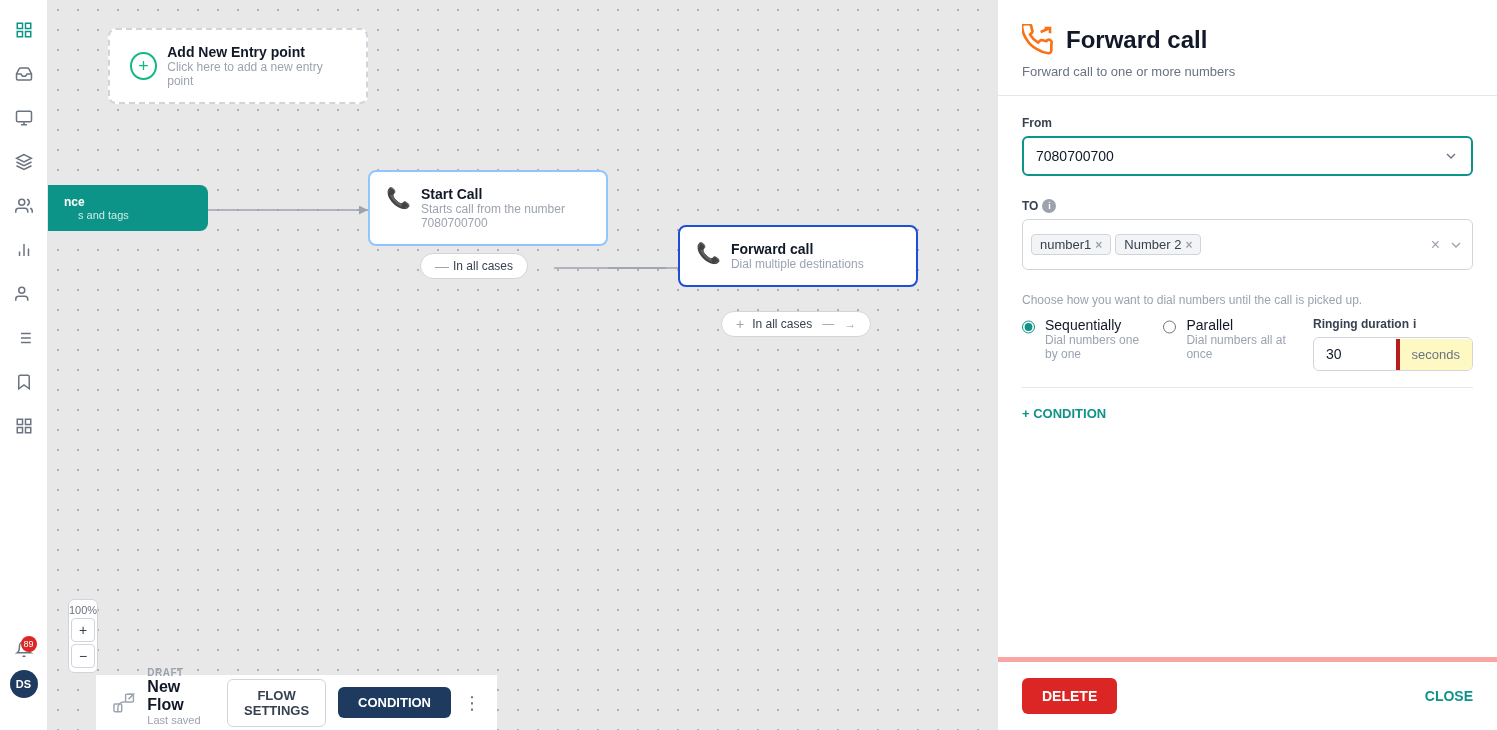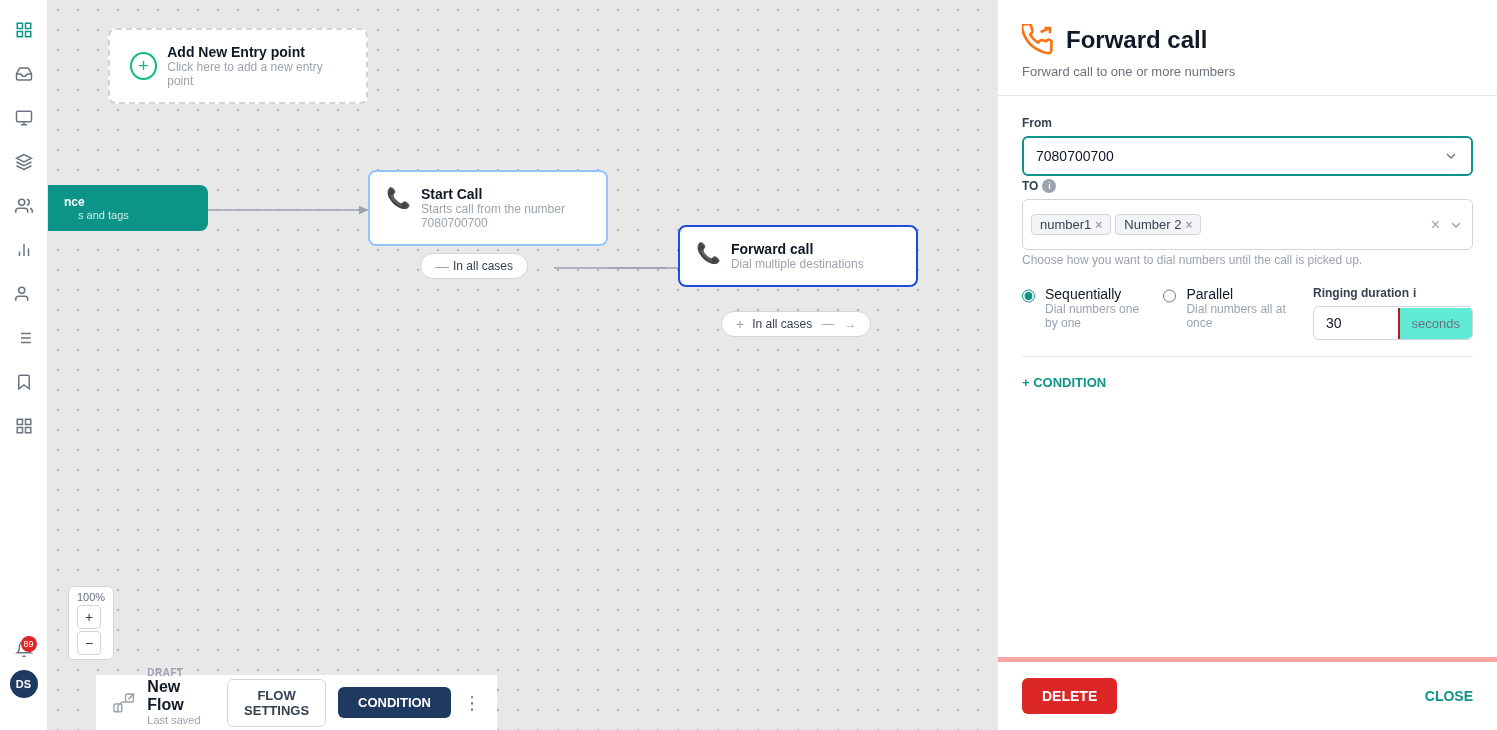--- a/index.html
+++ b/index.html
@@ -71,21 +71,21 @@
       color: #6b7280;
     }
 
     
     .panel-body {
       flex: 1;
       overflow-y: auto;
       padding: 20px 24px;
     }
 
-    .form-group { margin-bottom: 3px; }
+    .form-group { margin-bottom: 23px; }
     .form-label {
       font-size: 12px;
       font-weight: 600;
       color: #374151;
       margin-bottom: 6px;
       display: flex;
       align-items: center;
       gap: 4px;
     }
     .form-label .info-icon {
@@ -147,21 +147,21 @@
       display: flex;
       align-items: center;
       gap: 8px;
       color: #9ca3af;
     }
 
     
     .dial-hint {
       font-size: 12px;
       color: #9ca3af;
-      margin-bottom: 19px;
+      margin-bottom: 10px;
     }
 
     .radio-group { display: flex; flex-direction: row; gap: 12px; }
     .radio-option {
       display: flex;
       align-items: flex-start;
       gap: 10px;
     }
     .radio-input {
       margin-top: 2px;
@@ -274,28 +274,29 @@
       border-radius: 6px;
       padding: 8px 20px;
       font-size: 13px;
       font-weight: 600;
       cursor: pointer;
     }
 
     
     .zoom-controls {
       position: absolute;
-      bottom: 70px;
+      bottom: 57px;
       left: 20px;
       background: #fff;
       border: 1px solid #d1d5db;
       border-radius: 6px;
-      padding: 4px 8px;
+      padding: 4px 0;
       display: flex;
       flex-direction: column;
+      align-items: center;
       gap: 2px;
       font-size: 12px;
     }
     .zoom-label { font-size: 11px; color: #6b7280; }
     .zoom-btn {
       width: 24px; height: 24px;
       border: 1px solid #d1d5db;
       background: #fff;
       border-radius: 4px;
       cursor: pointer;
@@ -464,22 +465,22 @@
       padding: 8px 12px;
       font-size: 14px;
       font-weight: 500;
       color: #111827;
       flex: 1;
     }
     .ringing-suffix {
       padding: 8px 12px;
       font-size: 13px;
       color: #6b7280;
-      border-left: 2px solid #b91c1c;
-      background: #5eead4;
+      border-left: 4px solid #b91c1c;
+      background: #fef9c3;
     }
   </style>
 </head>
 <body>
 
 <div class="app-container">
 
   <div class="sidebar">
     <div class="sidebar-icon active">
       <svg width="18" height="18" viewBox="0 0 24 24" fill="none" stroke="currentColor" stroke-width="2">

